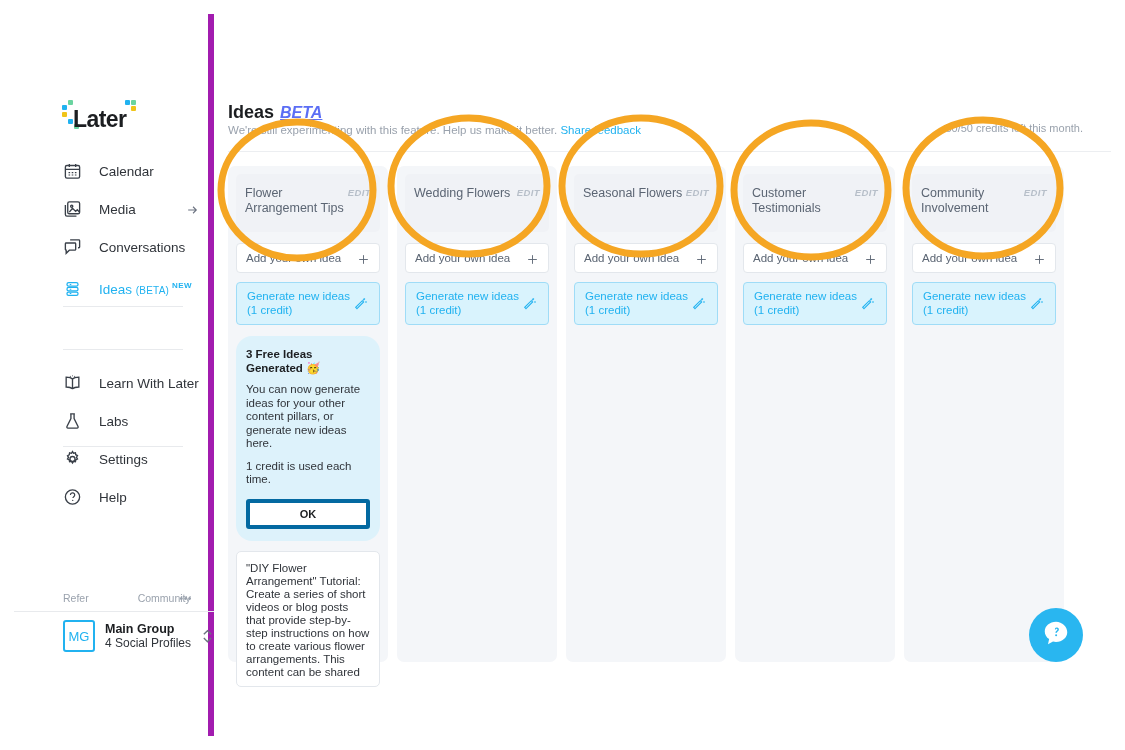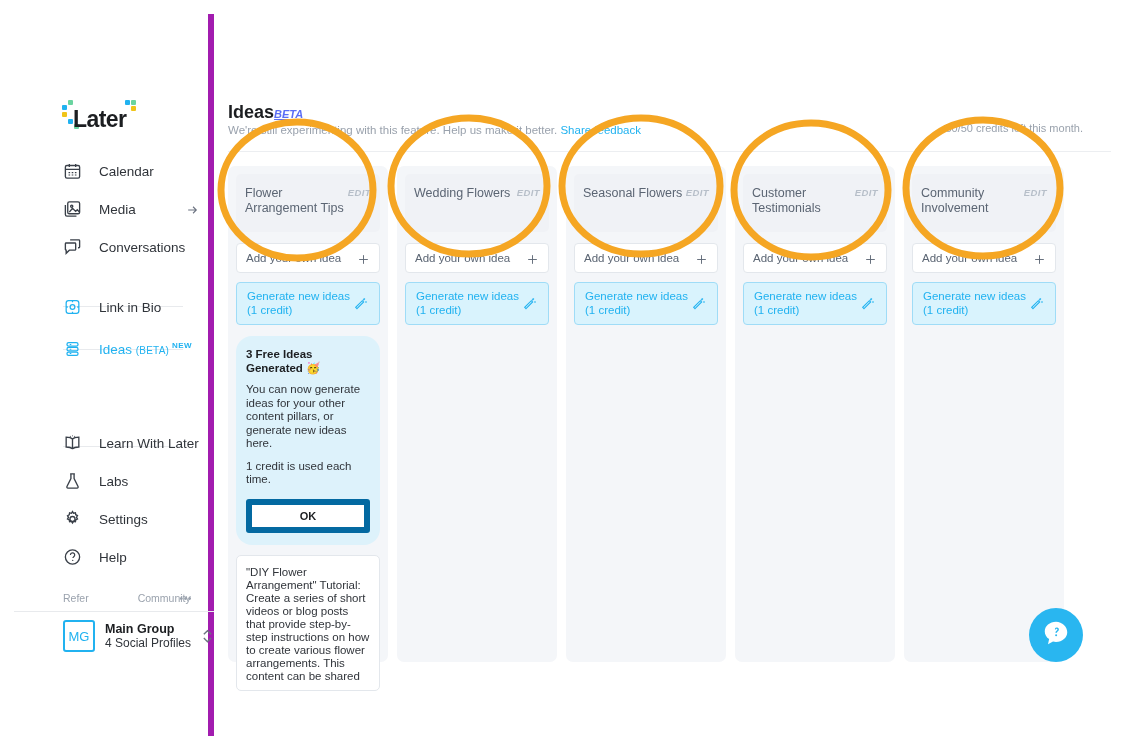--- a/index.html
+++ b/index.html
@@ -89,22 +89,22 @@
   
   .main{
     position:absolute;left:201px;top:0;right:0;height:722px;background:#ffffff;
   }
   .page-head{position:absolute;left:13px;top:88px;}
   .page-title{
     font-size:18px;font-weight:bold;color:#1c1e21;display:inline-block;
     vertical-align:baseline;
   }
   .beta-tag{
-    font-size:11px;font-style:italic;font-weight:bold;color:#5b6ef5;
-    text-decoration:underline;
+    font-size:16px;font-style:italic;font-weight:bold;color:#5b6ef5;
+    margin-left:6px;text-decoration:underline;
   }
   .page-sub{
     position:absolute;left:13px;top:110px;font-size:11.5px;color:#9aa2ad;
     white-space:nowrap;
   }
   .page-sub a{color:#21b2f0;text-decoration:none;}
   .credits{
     position:absolute;right:28px;top:108px;font-size:11px;color:#9aa2ad;
     white-space:nowrap;
   }
@@ -154,21 +154,21 @@
   .popup-title{
     font-size:11.5px;font-weight:bold;color:#1c1e21;line-height:14px;
   }
   .popup-body{
     margin-top:8px;font-size:11.5px;color:#30343a;line-height:13.5px;
   }
   .popup-body2{
     margin-top:9px;font-size:11.5px;color:#30343a;line-height:13.5px;
   }
   .ok-btn{
-    margin-top:12px;background:#ffffff;border:6px solid #0369a1;border-radius:3px;
+    margin-top:12px;background:#ffffff;border:4px solid #0369a1;border-radius:3px;
     height:22px;display:flex;align-items:center;justify-content:center;
     font-size:11px;font-weight:bold;color:#1c1e21;
   }
   .idea-card{
     margin-top:10px;background:#ffffff;border:1px solid #e3e7ec;border-radius:5px;
     padding:10px 9px;box-sizing:border-box;font-size:11.5px;color:#30343a;
     line-height:13px;height:136px;overflow:hidden;
   }
 
   
@@ -237,30 +237,20 @@
             <path d="M9 3h11a1 1 0 011 1v8a1 1 0 01-1 1h-1"></path>
             <path d="M4 7h11a1 1 0 011 1v7a1 1 0 01-1 1H8l-4 4v-4H4a1 1 0 01-1-1V8a1 1 0 011-1z"></path>
           </svg>
         </span>
         <span class="nav-label">Conversations</span>
       </div>
 
 
       <div class="divider" style="top:160px;"></div>
 
-      <div class="nav-item" style="margin-top:22px;">
-        <span class="nav-icon">
-          <svg viewBox="0 0 24 24" fill="none" stroke="#21b2f0" stroke-width="1.6">
-            <rect x="4" y="4" width="16" height="16" rx="3"></rect>
-            <circle cx="12" cy="12" r="3"></circle>
-              <path d="M12 4v2M12 18v2M4 12h2M18 12h2"></path>
-          </svg>
-        </span>
-        <span class="nav-label">Link in Bio</span>
-      </div>
 
       <div class="divider" style="top:203px;"></div>
 
 
       <div class="nav-item active" style="margin-top:4px;">
         <span class="nav-icon">
           <svg viewBox="0 0 24 24" fill="none" stroke="#21b2f0" stroke-width="1.6">
             <rect x="5" y="4" width="14" height="4.5" rx="2.2"></rect>
             <rect x="5" y="10" width="14" height="4.5" rx="2.2"></rect>
             <rect x="5" y="16" width="14" height="4" rx="2"></rect>

